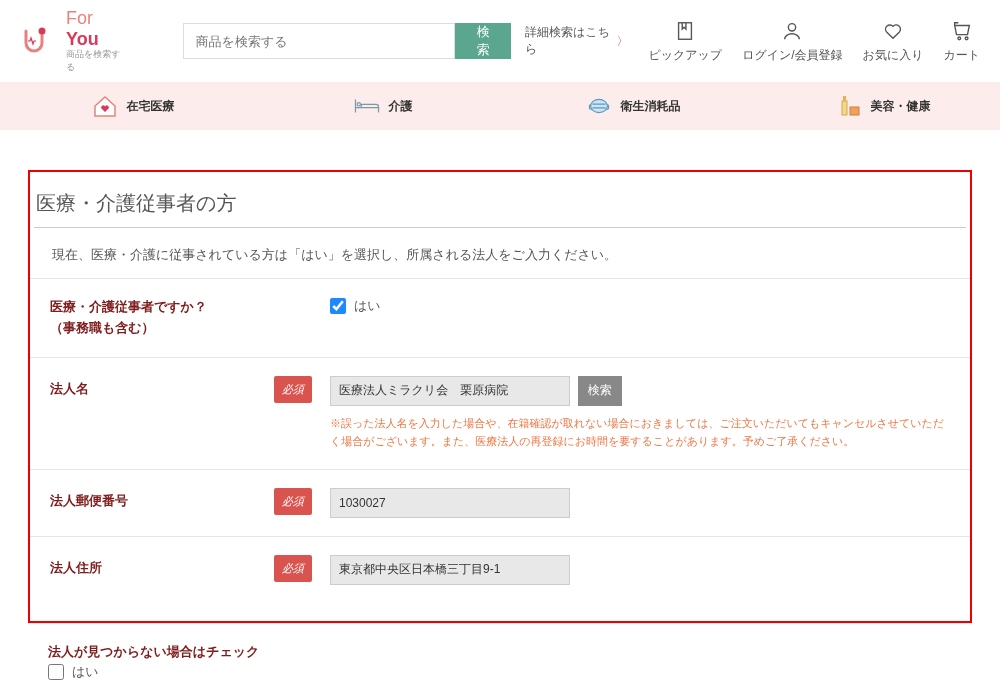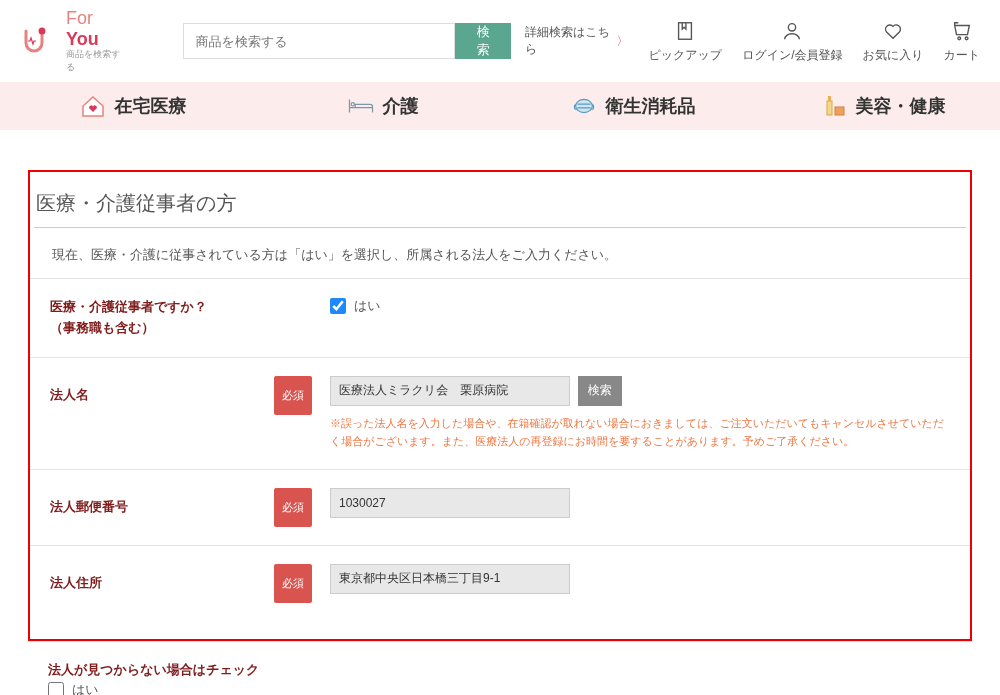--- a/index.html
+++ b/index.html
@@ -20,34 +20,34 @@
     .adv-search { margin-left: 14px; font-size: 12px; color: #555; display: flex; align-items: center; gap: 4px; }
     .adv-search .chev { color: #d83a5a; font-size: 12px; }
     
     .header-icons { margin-left: auto; display: flex; gap: 20px; }
     .hicon { display: flex; flex-direction: column; align-items: center; gap: 4px; color: #555; cursor: pointer; }
     .hicon .ico { width: 24px; height: 24px; display: flex; align-items: center; justify-content: center; }
     .hicon .lbl { font-size: 12px; white-space: nowrap; }
     
     
     .nav { display: flex; background: #fdecec; height: 48px; }
-    .nav-item { flex: 1; display: flex; align-items: center; justify-content: center; gap: 8px; font-size: 18px; font-weight: bold; color: #333; cursor: pointer; padding-left: 15px; }
+    .nav-item { flex: 1; display: flex; align-items: center; justify-content: center; gap: 8px; font-size: 12px; font-weight: bold; color: #333; cursor: pointer; padding-left: 15px; }
     .nav-item .nico { width: 28px; height: 28px; display: flex; align-items: center; justify-content: center; }
     
     
     .main { padding: 20px 28px; }
     .red-frame { border: 2px solid #e00; padding: 18px 0 18px 0; margin-top: 20px; }
     .section-title { font-size: 20px; color: #555; padding: 0 2px 10px; border-bottom: 1px solid #ccc; margin: 0 4px 18px; }
     .section-desc { font-size: 13px; color: #555; padding: 0 22px 14px; }
     
     .form-row { display: flex; align-items: flex-start; padding: 18px 20px; border-top: 1px solid #e5e5e5; }
     .form-row:first-of-type { border-top: 1px solid #e5e5e5; flex-direction: column; }
     .form-label-col { width: 280px; display: flex; align-items: center; justify-content: space-between; padding-right: 18px; }
     .form-label { font-size: 13px; color: #7f1d1d; font-weight: bold; line-height: 1.6; }
-    .req-badge { background: #d9534f; color: #fff; font-size: 11px; padding: 12px 8px; border-radius: 2px; }
+    .req-badge { background: #d9534f; color: #fff; font-size: 11px; padding: 6px 8px; border-radius: 2px; font-style: italic; }
     .form-field-col { flex: 1; }
     
     .chk-wrap { display: flex; align-items: center; gap: 8px; }
     .chk { width: 16px; height: 16px; }
     .chk-blue { accent-color: #1e88ff; }
     .chk-label { font-size: 13px; color: #555; text-align: center; }
     
     .ro-input { width: 240px; height: 30px; background: #e8e8e8; border: 1px solid #ccc; padding: 0 8px; font-size: 12px; color: #333; }
     .mini-search { height: 30px; padding: 0 10px; background: #888; color: #fff; border: none; font-size: 12px; margin-left: 4px; cursor: pointer; }
     .warn-text { font-size: 11px; color: #e74; line-height: 1.7; margin-top: 8px; }

